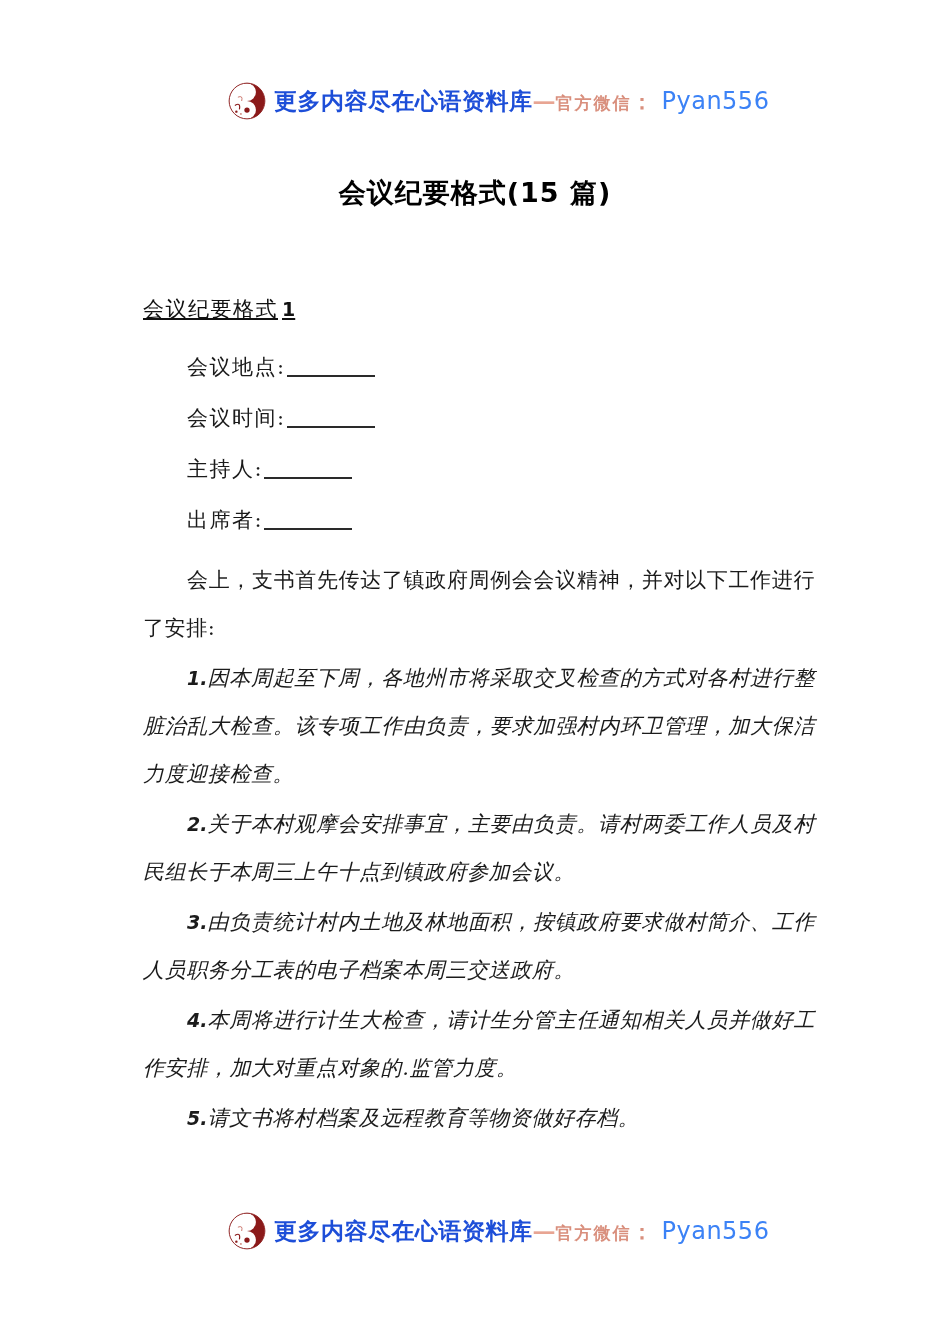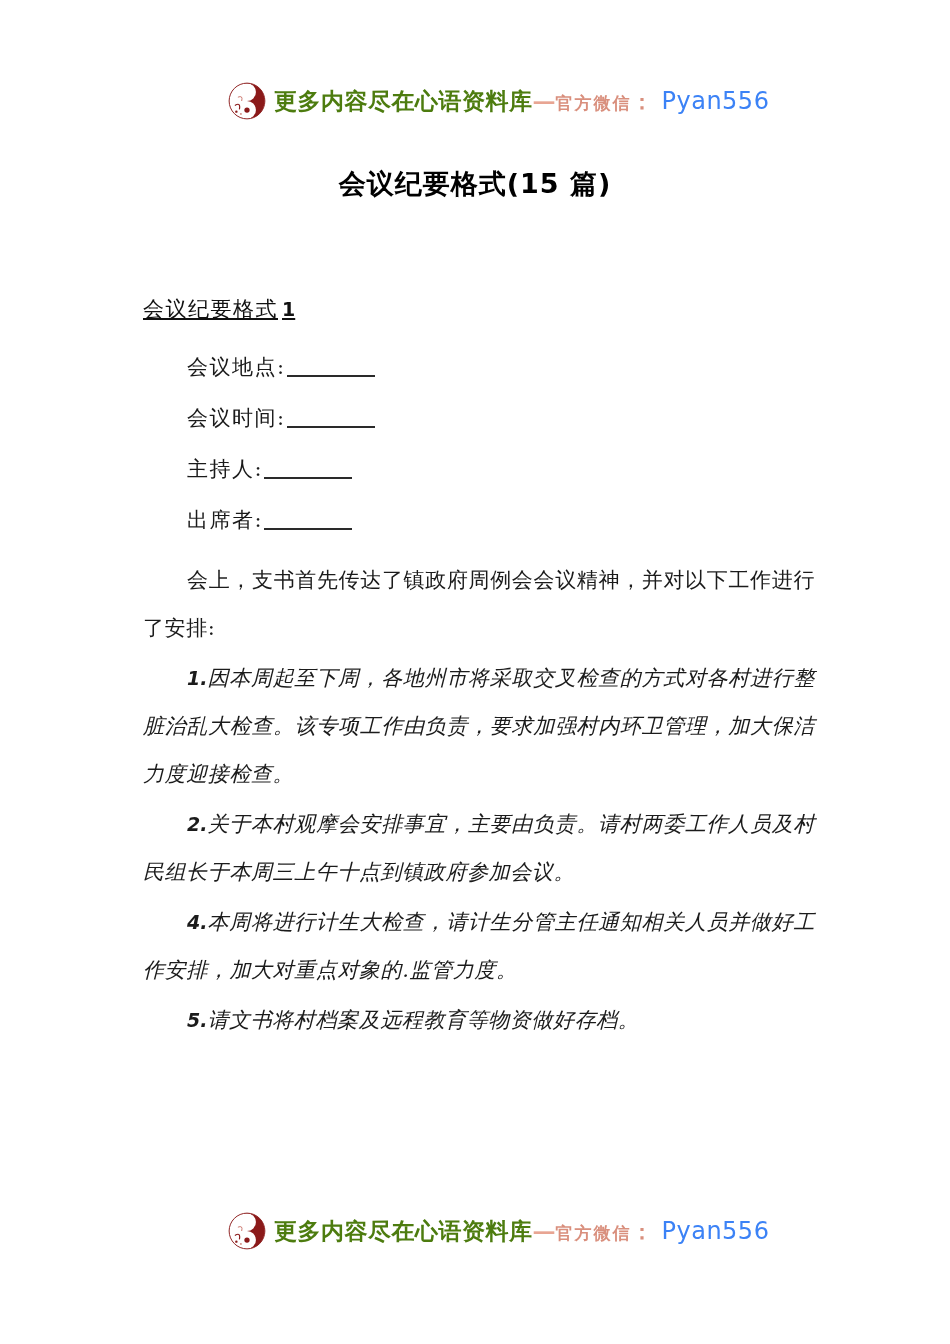--- a/index.html
+++ b/index.html
@@ -51,21 +51,21 @@
   .wm-text {
     display: flex;
     align-items: baseline;
     gap: 0px;
   }
   .wm-cn {
     font-family: "DejaVu Serif", "Liberation Serif", serif;
     font-weight: bold;
     font-size: 23px;
     letter-spacing: 0.5px;
-    color: #4d7c0f;
+    color: #1d4ed8;
   }
   .wm-dash {
     font-weight: bold;
     font-size: 23px;
     color: #e8a593;
   }
   .wm-cn2 {
     font-family: "DejaVu Serif", "Liberation Serif", serif;
     font-weight: bold;
     font-size: 17px;
@@ -81,21 +81,21 @@
     font-family: "DejaVu Sans", "Liberation Sans", sans-serif;
     font-size: 24px;
     letter-spacing: 0.5px;
     color: #3b82f6;
     padding-left: 9px;
   }
 
   
   .doc-title {
     position: absolute;
-    top: 166px;
+    top: 175px;
     left: 0;
     width: 950px;
     text-align: center;
     font-family: "DejaVu Sans", "Liberation Sans", sans-serif;
     font-weight: bold;
     font-size: 27px;
     letter-spacing: 1px;
     color: #000000;
   }
 
@@ -227,20 +227,23 @@
     </p>
 
     <p class="para numbered">
       <span class="itemnum">1.</span><span>因本周起至下周，各地州市将采取交叉检查的方式对各村进行整脏治乱大检查。该专项工作由负责，要求加强村内环卫管理，加大保洁力度迎接检查。</span>
     </p>
 
     <p class="para numbered">
       <span class="itemnum">2.</span><span>关于本村观摩会安排事宜，主要由负责。请村两委工作人员及村民组长于本周三上午十点到镇政府参加会议。</span>
     </p>
 
+    <p class="para numbered">
+      <span class="itemnum">3.</span><span>由负责统计村内土地及林地面积，按镇政府要求做村简介、工作人员职务分工表的电子档案本周三交送政府。</span>
+    </p>
 
     <p class="para numbered">
       <span class="itemnum">4.</span><span>本周将进行计生大检查，请计生分管主任通知相关人员并做好工作安排，加大对重点对象的.监管力度。</span>
     </p>
 
     <p class="para numbered">
       <span class="itemnum">5.</span><span>请文书将村档案及远程教育等物资做好存档。</span>
     </p>
 
   </div>

